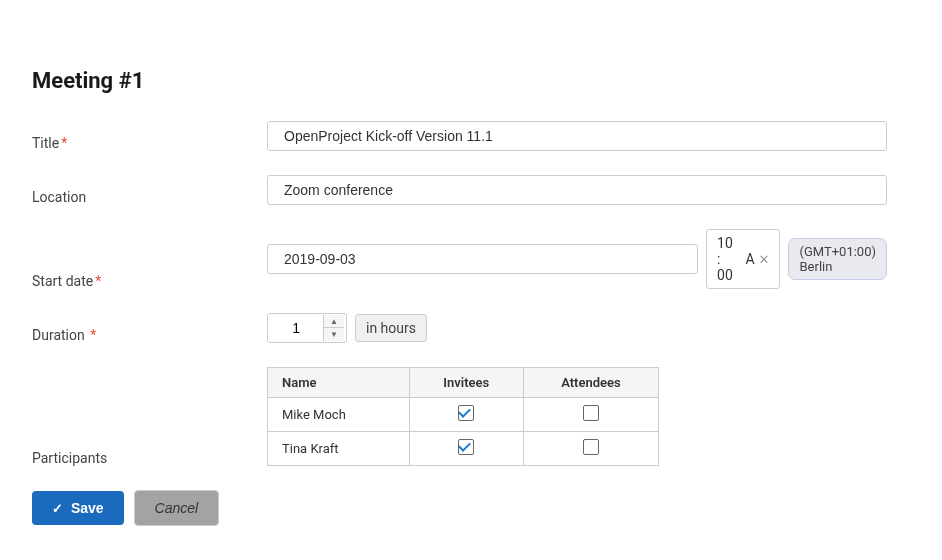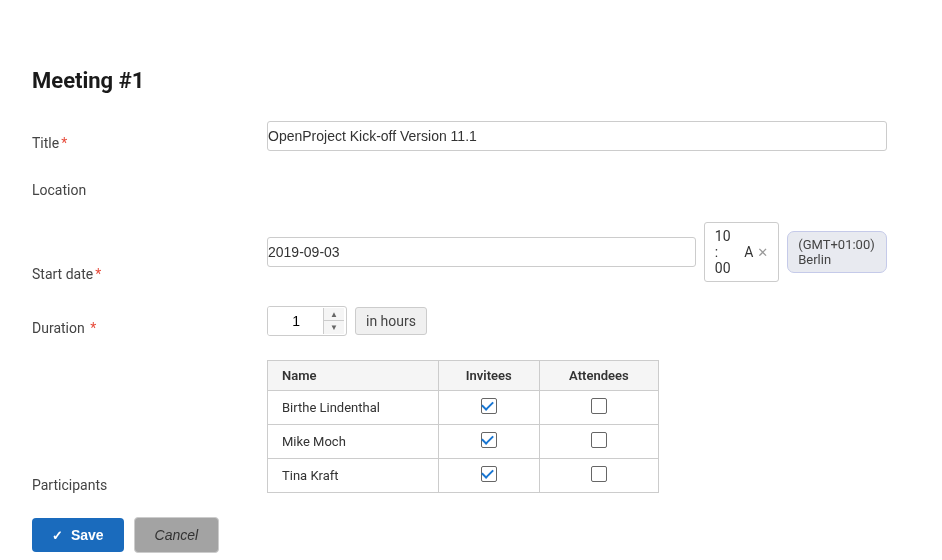--- a/index.html
+++ b/index.html
@@ -34,21 +34,21 @@
     }
     .form-label .required {
       color: #e74c3c;
       margin-left: 2px;
     }
     .form-control {
       width: 620px;
     }
     input[type="text"] {
       width: 100%;
-      padding: 6px 0;
+      padding: 6px 16px;
       border: 1px solid #ccc;
       border-radius: 3px;
       font-size: 14px;
       color: #333;
       outline: none;
     }
     .date-row {
       display: flex;
       align-items: center;
       gap: 8px;
@@ -231,20 +231,23 @@
     <span>Title</span><span class="required">*</span>
   </div>
   <div class="form-control">
     <input type="text" value="OpenProject Kick-off Version 11.1" style="">
   </div>
 </div>
 
 <div class="form-row">
   <div class="form-label">
     <span>Location</span>
+  </div>
+  <div class="form-control">
+    <input type="text" value="Zoom conference" style="">
   </div>
 </div>
 
 <div class="form-row">
   <div class="form-label">
     <span>Start date</span><span class="required">*</span>
   </div>
   <div class="form-control">
     <div class="date-row">
       <input type="text" class="date-input" value="2019-09-03" style="">
@@ -287,25 +290,20 @@
   <div class="form-control">
     <table class="participants-table">
       <thead>
         <tr>
           <th>Name</th>
           <th>Invitees</th>
           <th>Attendees</th>
         </tr>
       </thead>
       <tbody id="participants-tbody">
-      <tr>
-            <td>Birthe Lindenthal</td>
-            <td><span class="checkbox-checked"></span></td>
-            <td><span class="checkbox-unchecked"></span></td>
-          </tr>
           <tr>
             <td>Mike Moch</td>
             <td><span class="checkbox-checked"></span></td>
             <td><span class="checkbox-unchecked"></span></td>
           </tr>
           <tr>
             <td>Tina Kraft</td>
             <td><span class="checkbox-checked"></span></td>
             <td><span class="checkbox-unchecked"></span></td>
           </tr>

